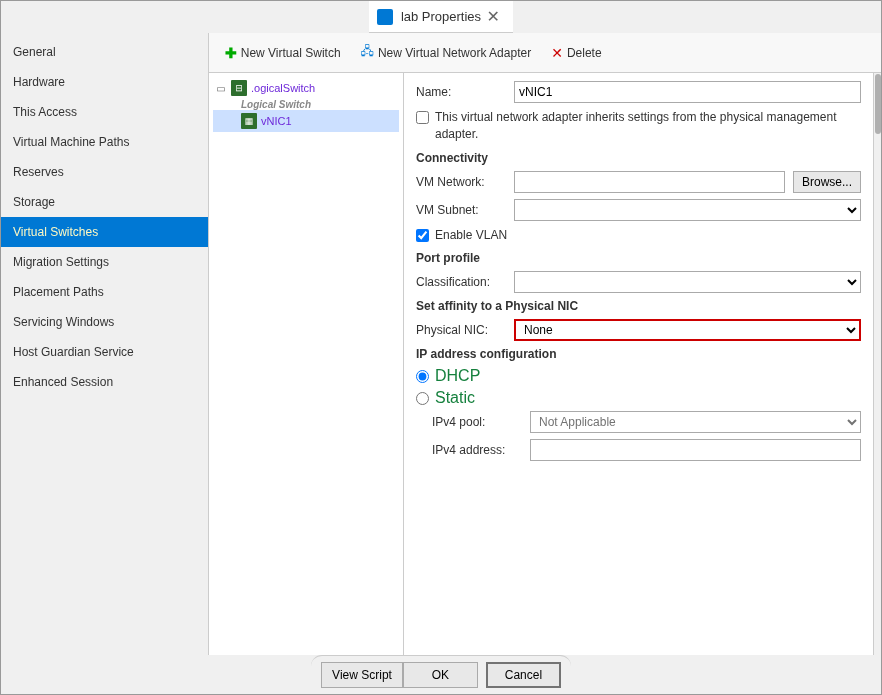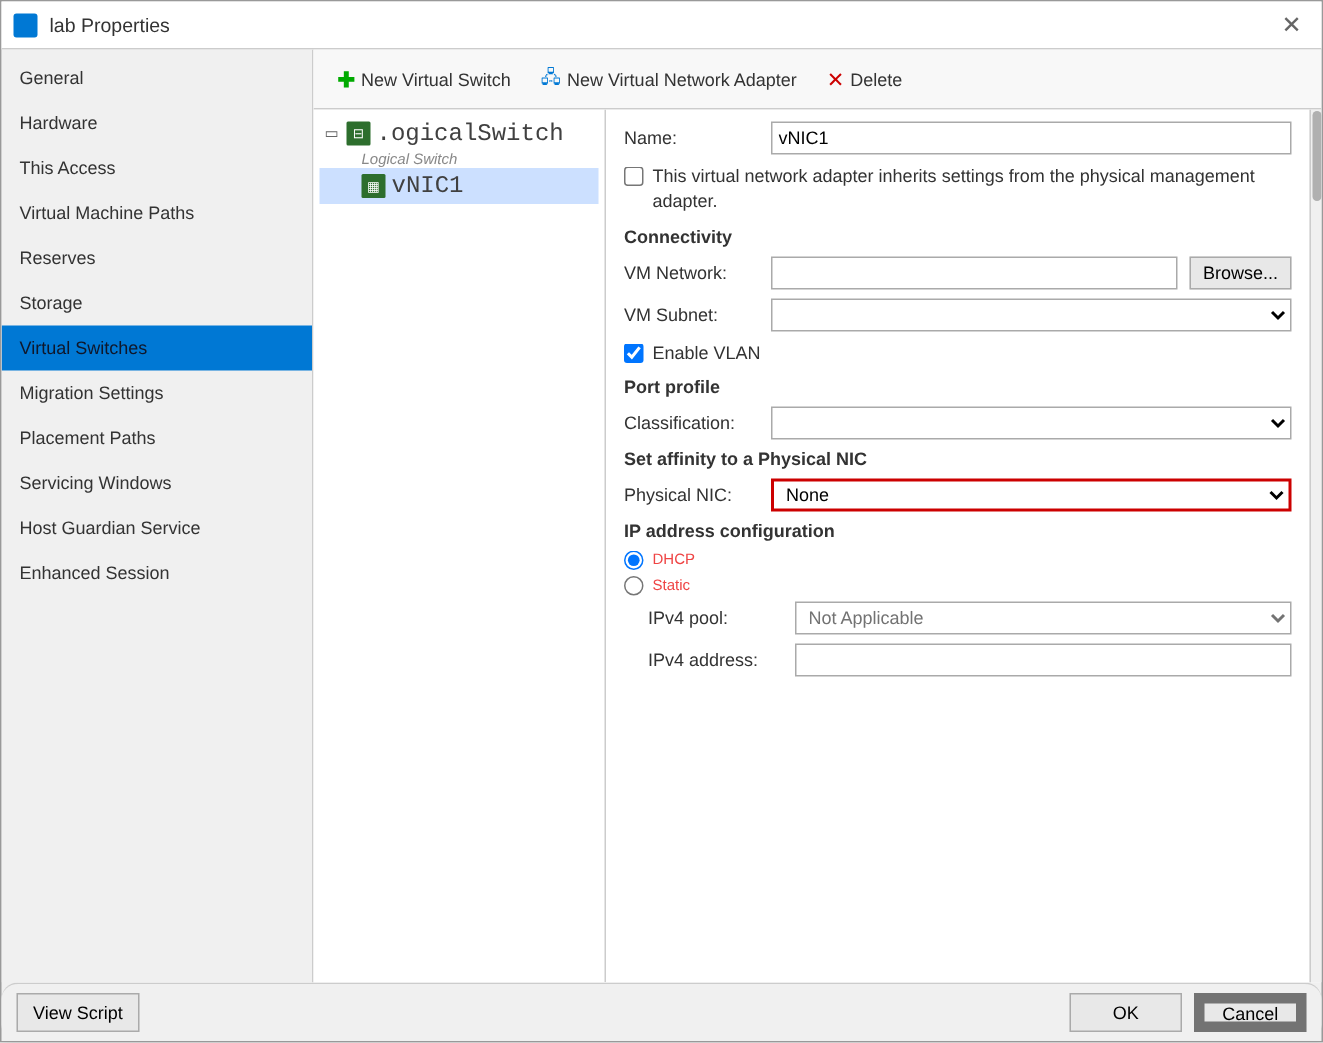--- a/index.html
+++ b/index.html
@@ -15,20 +15,21 @@
       overflow: hidden;
     }
     .dialog {
       width: 882px;
       height: 695px;
       background: #f0f0f0;
       border: 1px solid #999;
       display: flex;
       flex-direction: column;
       box-shadow: 2px 2px 8px rgba(0,0,0,0.3);
+      align-items: center;
     }
     .title-bar {
       background: #fff;
       height: 32px;
       display: flex;
       align-items: center;
       justify-content: space-between;
       padding: 0 8px;
       border-bottom: 1px solid #ccc;
       flex-shrink: 0;
@@ -73,21 +74,21 @@
     }
     .sidebar-item {
       padding: 8px 12px;
       cursor: pointer;
       color: #333;
       font-size: 12px;
       white-space: nowrap;
     }
     .sidebar-item.active {
       background: #0078d4;
-      color: #0f172a;
+      color: #fef9c3;
     }
     .main-panel {
       flex: 1;
       display: flex;
       flex-direction: column;
       overflow: hidden;
       background: #fff;
     }
     .toolbar {
       display: flex;
@@ -155,29 +156,29 @@
       height: 16px;
       background: #2d6e2d;
       display: flex;
       align-items: center;
       justify-content: center;
       color: #fff;
       font-size: 9px;
       border-radius: 1px;
     }
     .tree-label {
-      font-size: 16px;
-      color: #404040;
-      font-family: Liberation Mono, monospace;
+      font-size: 11px;
+      color: #6d28d9;
     }
     .tree-sublabel {
       font-size: 10px;
       color: #888;
       font-style: italic;
       margin-left: 28px;
+      font-weight: bold;
     }
     .details-panel {
       flex: 1;
       padding: 8px 12px;
       overflow-y: auto;
       background: #fff;
     }
     .field-row {
       display: flex;
       align-items: center;
@@ -243,21 +244,21 @@
       font-size: 12px;
       white-space: nowrap;
     }
     .radio-row {
       display: flex;
       align-items: center;
       gap: 6px;
       margin-bottom: 4px;
     }
     .radio-row input[type=radio] { margin: 0; }
-    .radio-label { font-size: 10px; color: #ef4444; }
+    .radio-label { font-size: 16px; color: #15803d; }
     .scrollbar-v {
       width: 8px;
       background: #f0f0f0;
       border-left: 1px solid #ccc;
       flex-shrink: 0;
       position: relative;
     }
     .scrollbar-thumb {
       width: 6px;
       height: 60px;
@@ -284,21 +285,21 @@
       height: 26px;
       background: #e8e8e8;
       border: 1px solid #aaa;
       cursor: pointer;
       font-size: 12px;
     }
     .btn-cancel {
       width: 75px;
       height: 26px;
       background: #e8e8e8;
-      border: 7px solid #737373;
+      border: 2px solid #737373;
       cursor: pointer;
       font-size: 12px;
     }
     .view-script-btn {
       height: 26px;
       padding: 0 10px;
       background: #e8e8e8;
       border: 1px solid #aaa;
       cursor: pointer;
       font-size: 12px;

